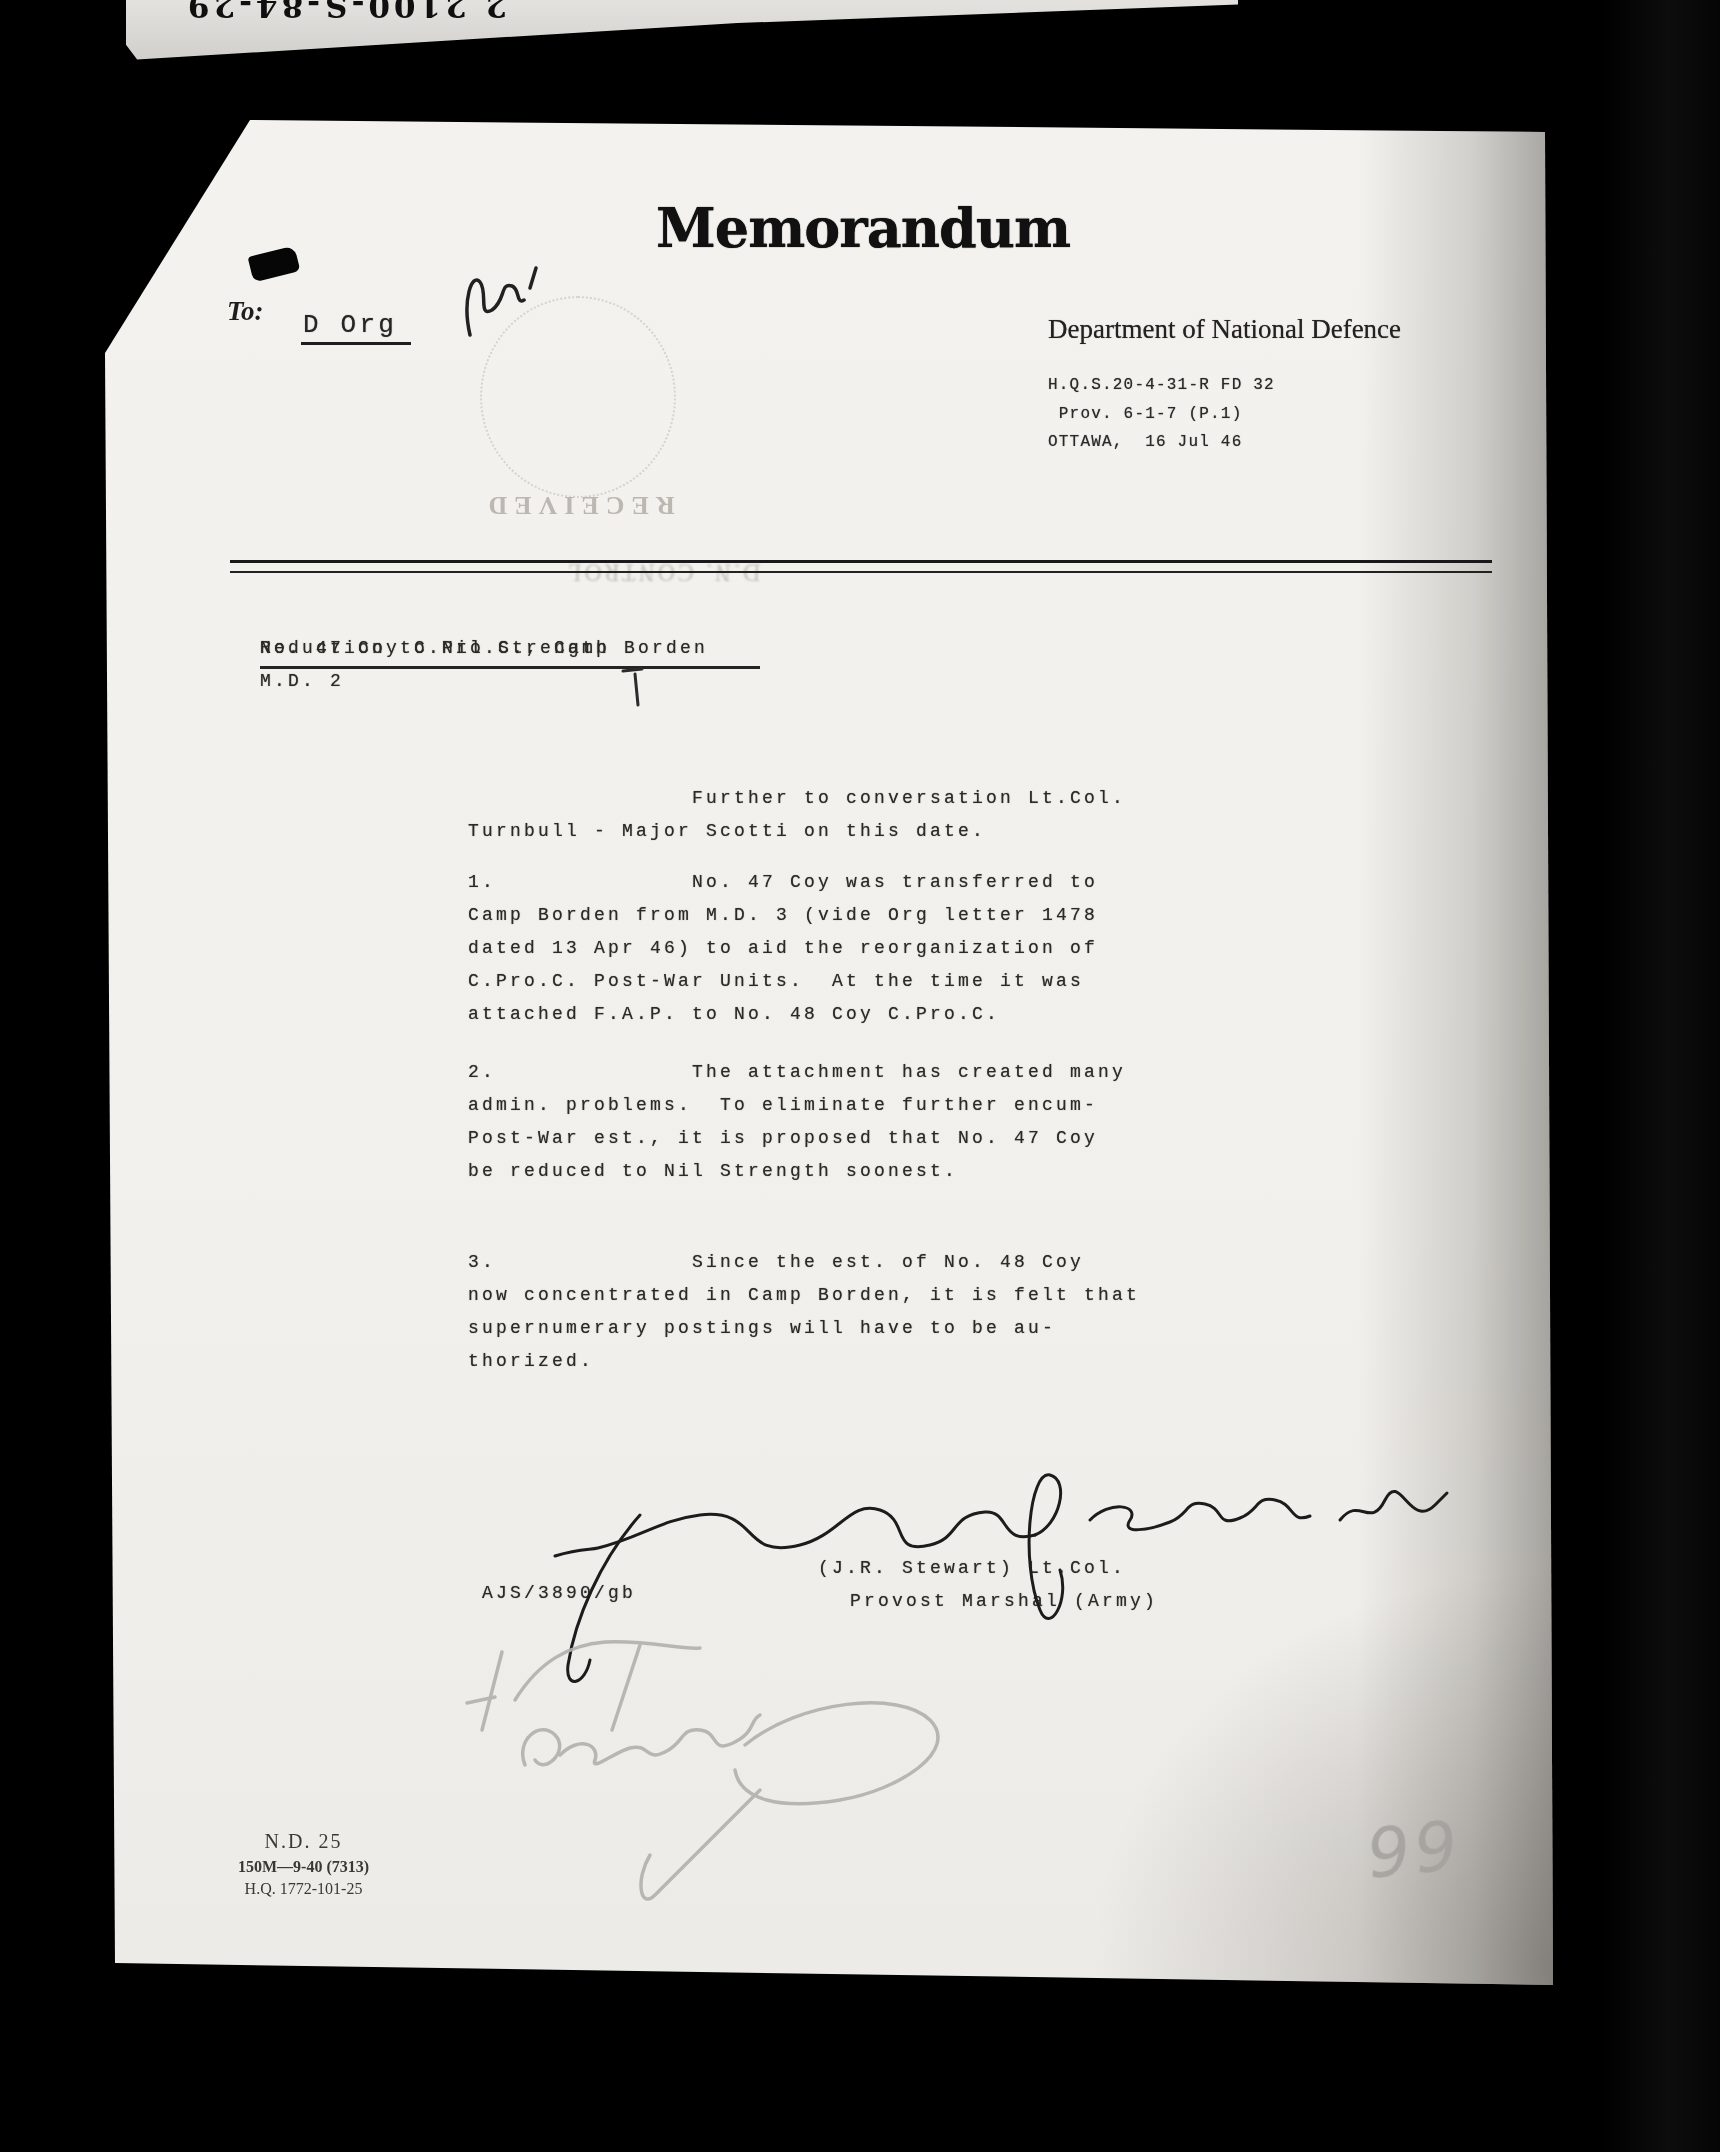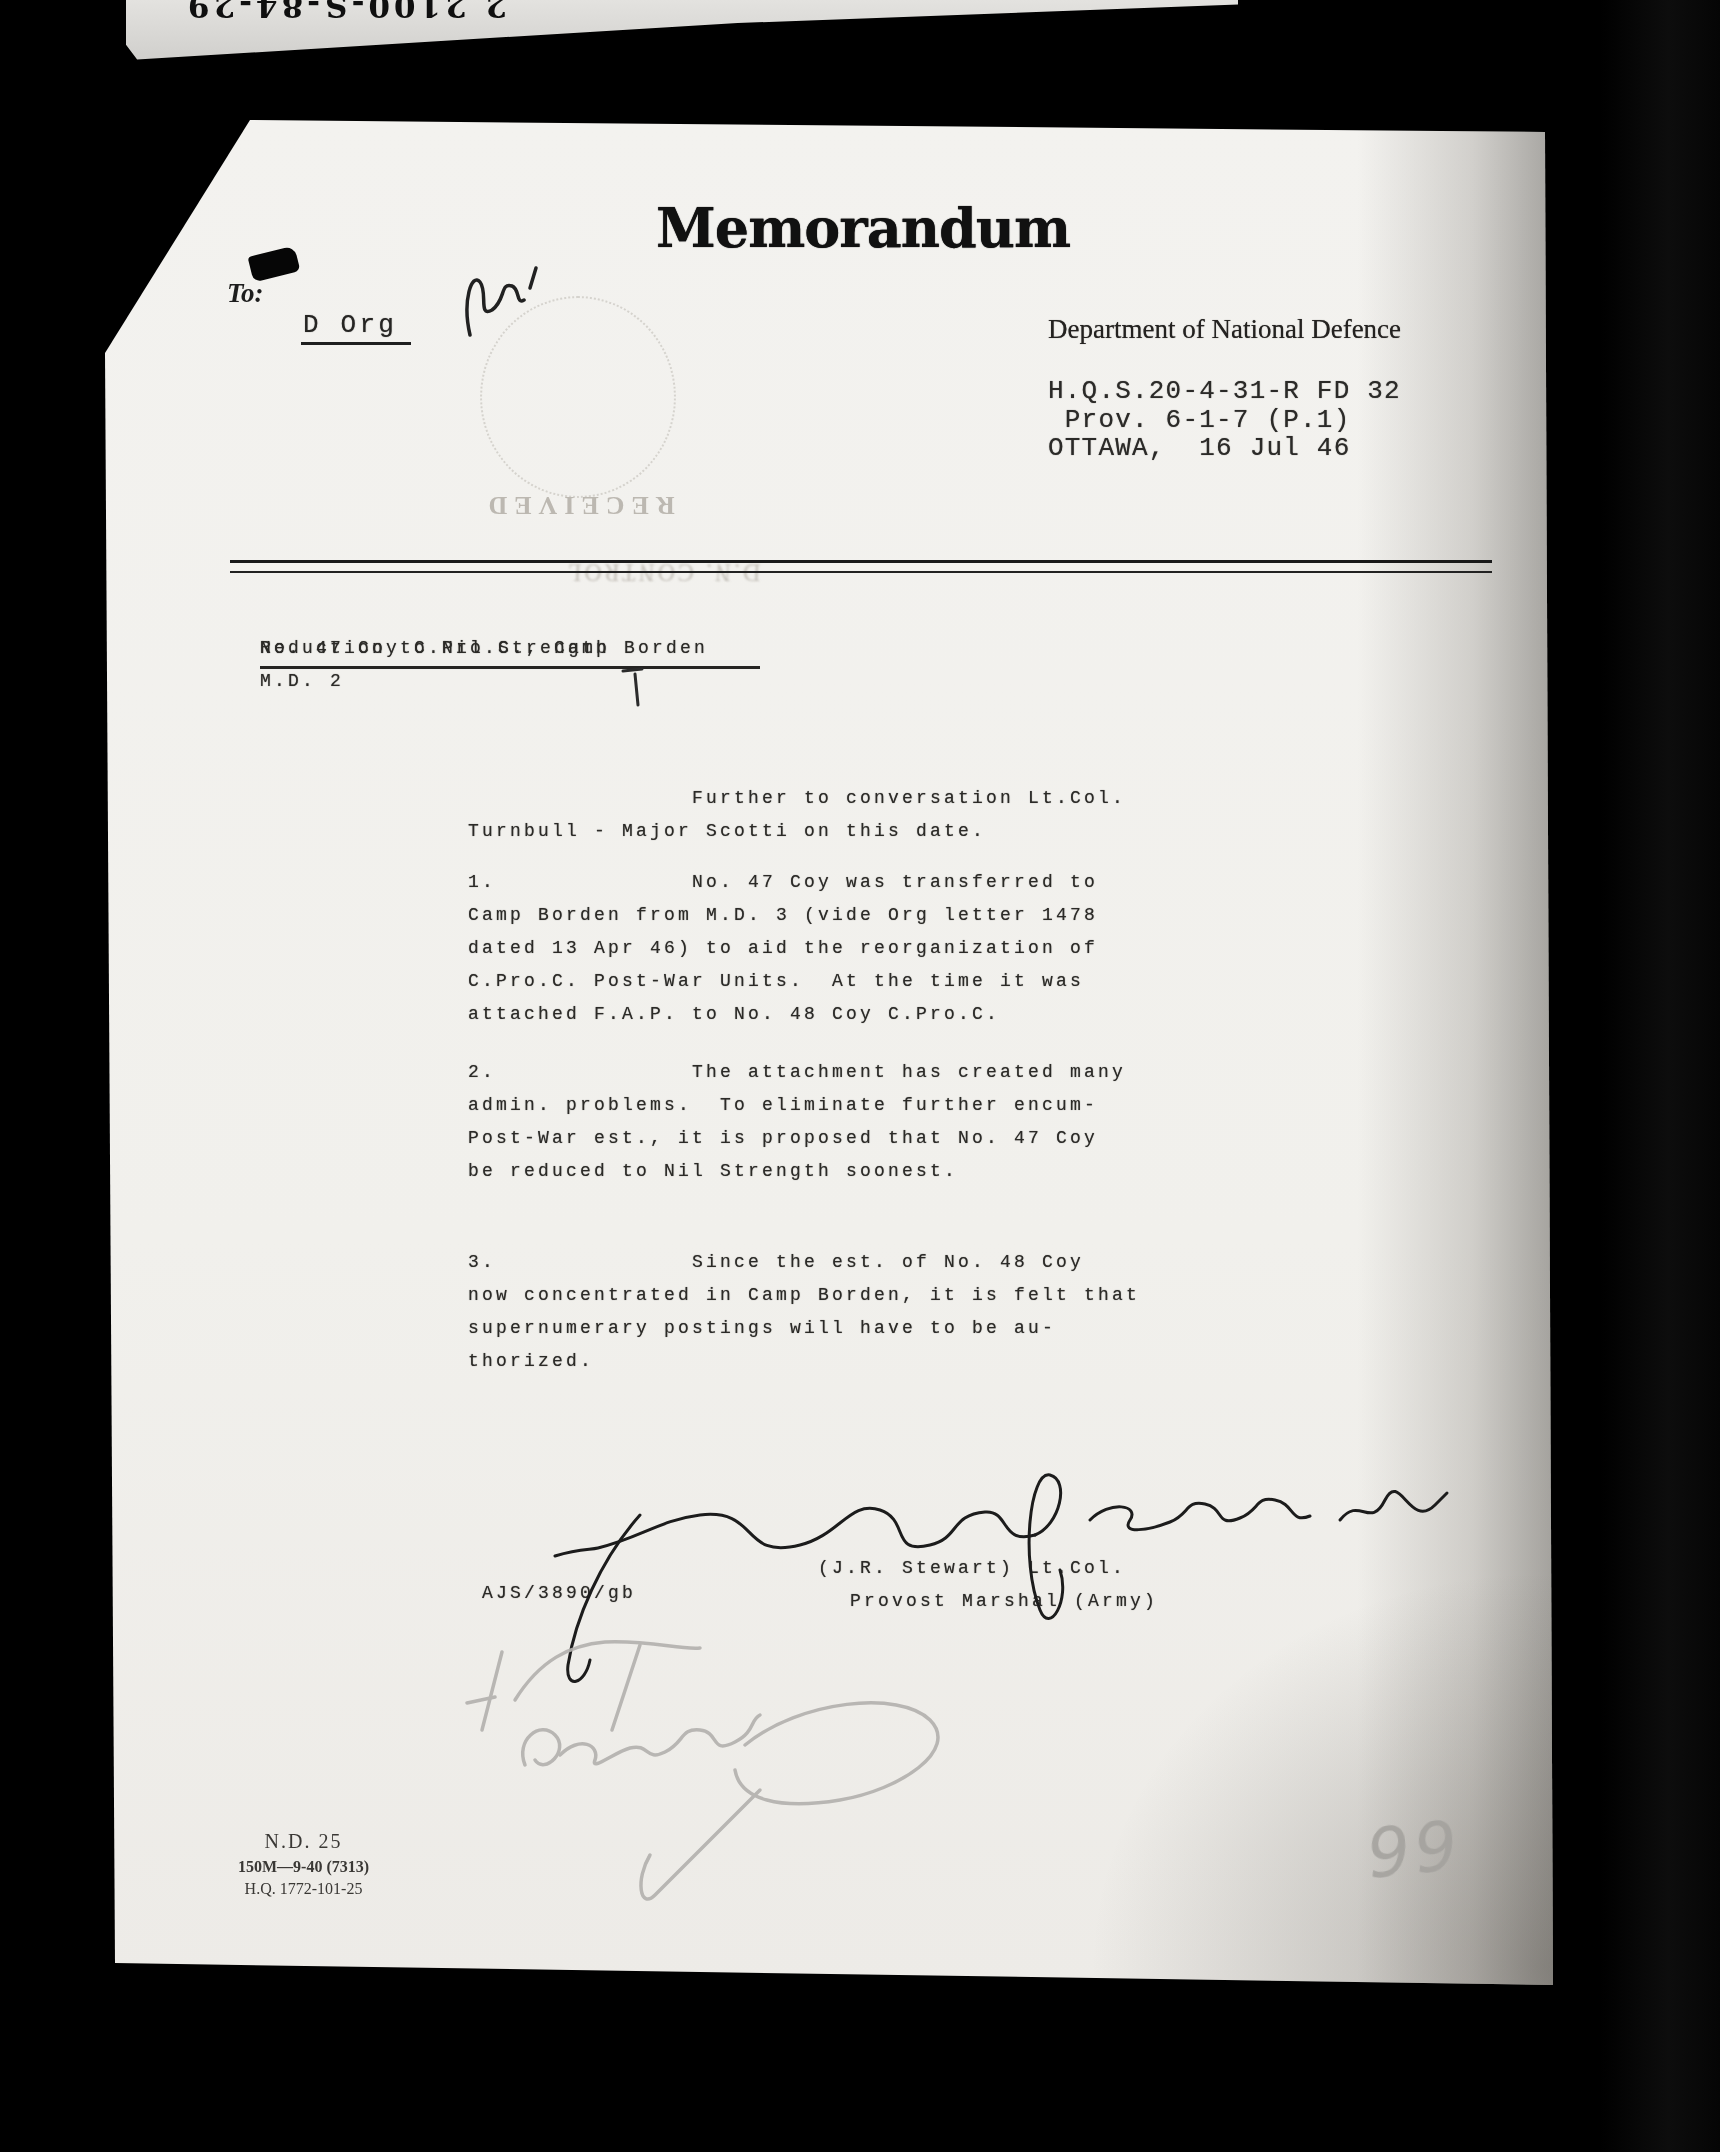--- a/index.html
+++ b/index.html
@@ -23,31 +23,31 @@
 
   .shade-right{right:0;top:0;bottom:0;width:210px;
         background:linear-gradient(90deg,rgba(90,85,78,0) 0%,rgba(90,85,78,.22) 55%,rgba(55,52,47,.45) 100%);}
   .shade-br{right:0;bottom:0;width:480px;height:420px;
         background:radial-gradient(ellipse at 95% 95%,rgba(70,66,60,.35) 0%,rgba(70,66,60,0) 70%);}
 
   .memo-title{left:551px;top:78px;width:390px;text-align:center;
         font-family:"DejaVu Serif",serif;font-weight:bold;font-size:54px;color:#111;
         text-shadow:0 0 1px #000;letter-spacing:-1px;}
 
-  .to-label{left:122px;top:160px;font-family:"Liberation Serif",serif;
+  .to-label{left:122px;top:178px;font-family:"Liberation Serif",serif;
         font-style:italic;font-weight:bold;font-size:27px;color:#1d1d1d;}
   .to-value{left:196px;top:192px;font-family:"Liberation Mono",monospace;font-size:26px;
         letter-spacing:3.2px;color:#262523;text-shadow:0 0 1px rgba(30,30,30,.6);
         border-bottom:3px solid #1f1f1f;padding:0 14px 2px 2px;}
   .ink-blob{left:145px;top:133px;width:48px;height:26px;background:#060606;
         border-radius:4px 10px 6px 8px;transform:rotate(-14deg);}
 
   .dept{left:943px;top:196px;font-family:"Liberation Serif",serif;font-size:27px;
         color:#242220;text-shadow:0 0 .8px rgba(35,33,30,.7);}
-  .fileline{left:943px;font-family:"Liberation Mono",monospace;font-size:26px;
+  .fileline{left:943px;font-family:"Liberation Mono",monospace;font-size:16px;
         letter-spacing:1.2px;color:#2b2a28;text-shadow:0 0 1px rgba(40,38,35,.65);white-space:pre;}
   .fl1{top:258px;} .fl2{top:287px;} .fl3{top:315px;}
 
   
   .stamp-circle{left:375px;top:178px;width:192px;height:198px;border:2px dotted #ccc9c3;
         border-radius:50%;opacity:.75;}
   .stamp-received{left:348px;top:372px;width:250px;text-align:center;transform:rotate(180deg);
         font-family:"Liberation Serif",serif;font-weight:bold;font-size:26px;
         letter-spacing:7px;color:#bcb8b1;filter:blur(.7px);}
   .stamp-control{left:408px;top:440px;width:300px;text-align:center;transform:rotate(180deg) skewX(6deg);

